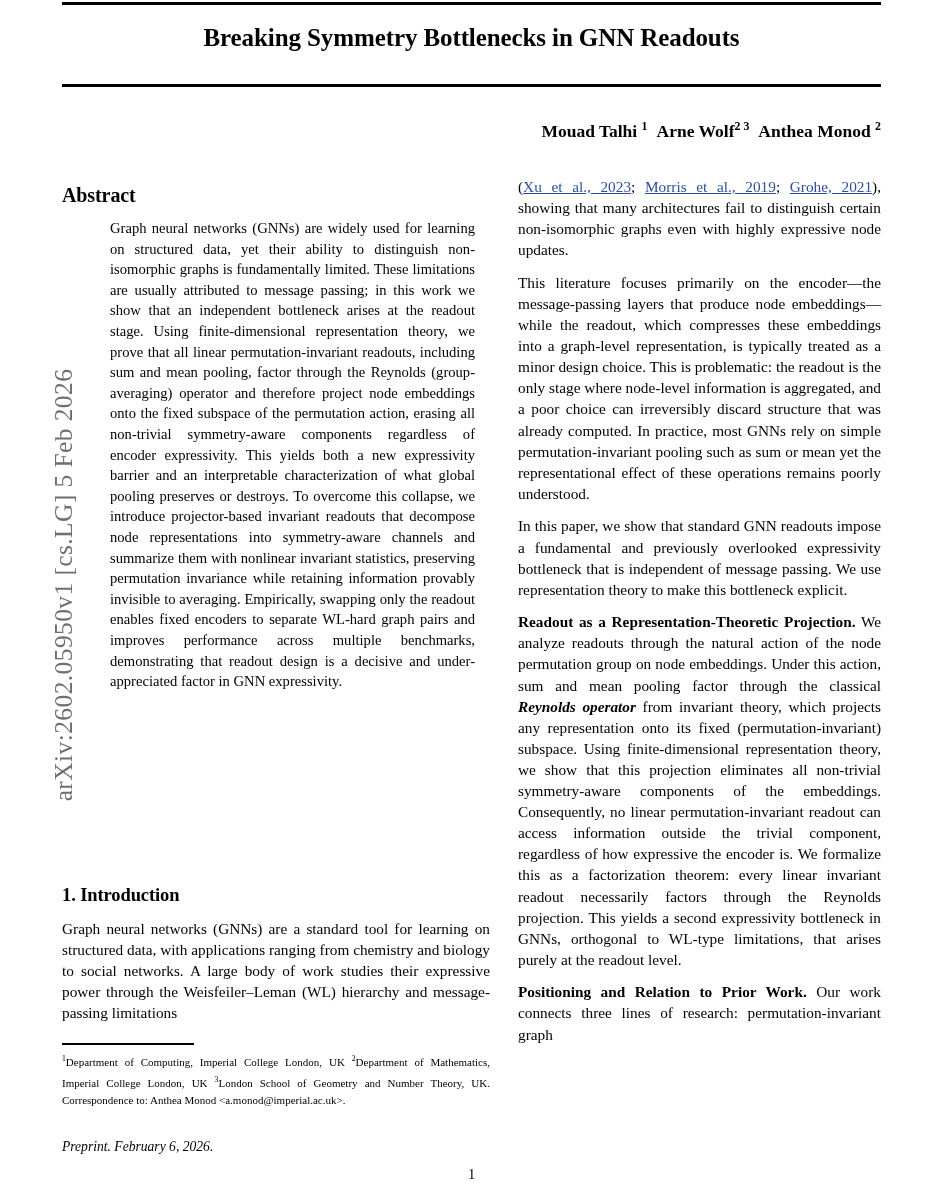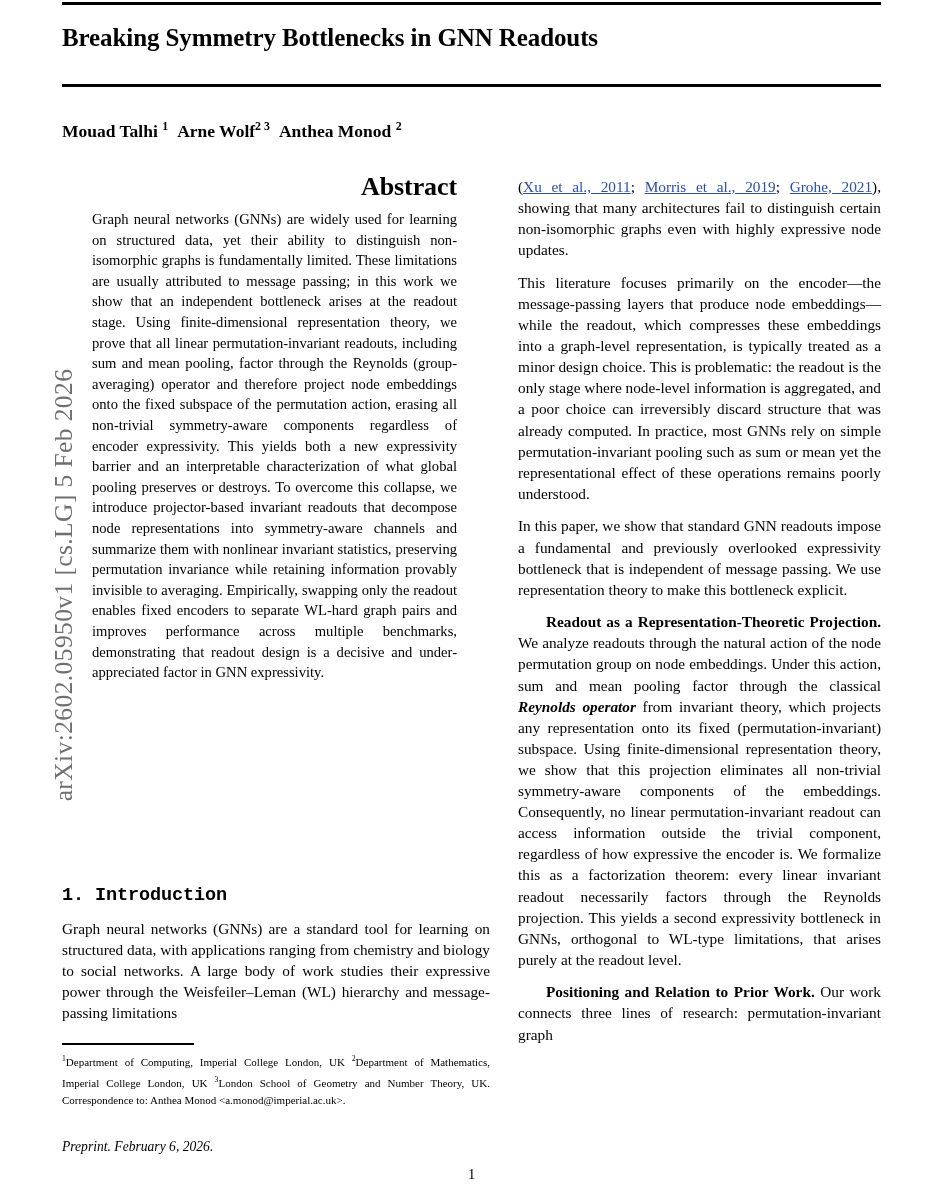--- a/index.html
+++ b/index.html
@@ -46,90 +46,91 @@
   }
   .rule-top    { top: 2px;  height: 3px; }
   .rule-second { top: 84px; height: 3px; }
 
   
   .title {
     position: absolute;
     left: 62px;
     top: 24px;
     width: 819px;
+    text-align: center;
     font-size: 25px;
     font-weight: bold;
     letter-spacing: -0.1px;
   }
   .authors {
     position: absolute;
     left: 62px;
     top: 119px;
     width: 819px;
-    text-align: left;
+    text-align: right;
     font-size: 17.5px;
     font-weight: bold;
   }
   .authors .sep { display: inline-block; width: 9px; }
   sup { font-size: 0.68em; vertical-align: super; font-weight: bold; }
 
   
   .col {
     position: absolute;
     top: 176px;
     font-size: 15.3px;
     line-height: 21.1px;
     text-align: justify;
     text-justify: inter-word;
     hyphens: manual;
   }
   .col-left  { left: 62px;  width: 395px; }
   .col-right { left: 518px; width: 363px; }
 
   .abstract-head {
-    text-align: right;
-    font-size: 26px;
-    font-weight: bold;
-    margin: 0 0 12px 0;
+    text-align: left;
+    font-size: 20px;
+    font-weight: bold;
+    margin: 9px 0 12px 0;
     letter-spacing: -0.1px;
   }
   .abstract-body {
-    margin: 0 0 0 30px;
+    margin: 0 0 0 48px;
     width: 365px;
     font-size: 14.6px;
     line-height: 20.6px;
     text-align: justify;
   }
 
   .section-head {
     font-size: 18.5px;
     font-weight: bold;
     margin: 0 0 9px 0;
     letter-spacing: -0.1px;
   }
   p.para {
     margin: 0 0 11.5px 0;
     text-align: justify;
   }
   p.para:last-child { margin-bottom: 0; }
 
-  .runin { font-weight: bold; margin-left: 28px; }
+  .runin { font-weight: bold; }
   .ital  { font-style: italic; font-weight: bold; }
   .cite  { color: #2d4f9e; }
 
   
   .intro-block {
     position: absolute;
     left: 62px;
     top: 885px;
     width: 428px;
     font-size: 15.3px;
     line-height: 21.1px;
   }
-  .intro-block .section-head { margin-bottom: 12px; font-family: Liberation Mono, monospace; }
+  .intro-block .section-head { margin-bottom: 12px; }
 
   
   .footnote-rule {
     position: absolute;
     left: 62px;
     top: 1043px;
     width: 132px;
     height: 1.6px;
     background: #000;
   }
@@ -190,21 +191,21 @@
 
   <div class="footnote-rule"></div>
   <div class="footnote">
     <span><sup>1</sup><span>Department of Computing, Imperial College London, UK</span></span>
     <span><sup>2</sup><span>Department of Mathematics, Imperial College London, UK</span></span>
     <span><sup>3</sup><span>London School of Geometry and Number Theory, UK. Correspondence to: Anthea Monod &lt;a.monod@imperial.ac.uk&gt;.</span></span>
   </div>
   <div class="preprint">Preprint. February 6, 2026.</div>
 
   <div class="col col-right">
-    <p class="para"><span>(</span><a class="cite" href="#">Xu et al., 2011</a><span>; </span><a class="cite" href="#">Morris et al., 2019</a><span>; </span><a class="cite" href="#">Grohe, 2021</a><span>), showing that many architectures fail to distinguish certain non-isomorphic graphs even with highly expressive node updates.</span></p>
+    <p class="para"><span>(</span><a class="cite" href="#">Xu et al., 2023</a><span>; </span><a class="cite" href="#">Morris et al., 2019</a><span>; </span><a class="cite" href="#">Grohe, 2021</a><span>), showing that many architectures fail to distinguish certain non-isomorphic graphs even with highly expressive node updates.</span></p>
 
     <p class="para">This literature focuses primarily on the encoder—the message-passing layers that produce node embeddings—while the readout, which compresses these embeddings into a graph-level representation, is typically treated as a minor design choice. This is problematic: the readout is the only stage where node-level information is aggregated, and a poor choice can irreversibly discard structure that was already computed. In practice, most GNNs rely on simple permutation-invariant pooling such as sum or mean yet the representational effect of these operations remains poorly understood.</p>
 
     <p class="para">In this paper, we show that standard GNN readouts impose a fundamental and previously overlooked expressivity bottleneck that is independent of message passing. We use representation theory to make this bottleneck explicit.</p>
 
     <p class="para"><span class="runin">Readout as a Representation-Theoretic Projection.</span><span> We analyze readouts through the natural action of the node permutation group on node embeddings. Under this action, sum and mean pooling factor through the classical </span><span class="ital">Reynolds operator</span><span> from invariant theory, which projects any representation onto its fixed (permutation-invariant) subspace. Using finite-dimensional representation theory, we show that this projection eliminates all non-trivial symmetry-aware components of the embeddings. Consequently, no linear permutation-invariant readout can access information outside the trivial component, regardless of how expressive the encoder is. We formalize this as a factorization theorem: every linear invariant readout necessarily factors through the Reynolds projection. This yields a second expressivity bottleneck in GNNs, orthogonal to WL-type limitations, that arises purely at the readout level.</span></p>
 
 
     <p class="para"><span class="runin">Positioning and Relation to Prior Work.</span><span> Our work connects three lines of research: permutation-invariant graph</span></p>
   </div>

